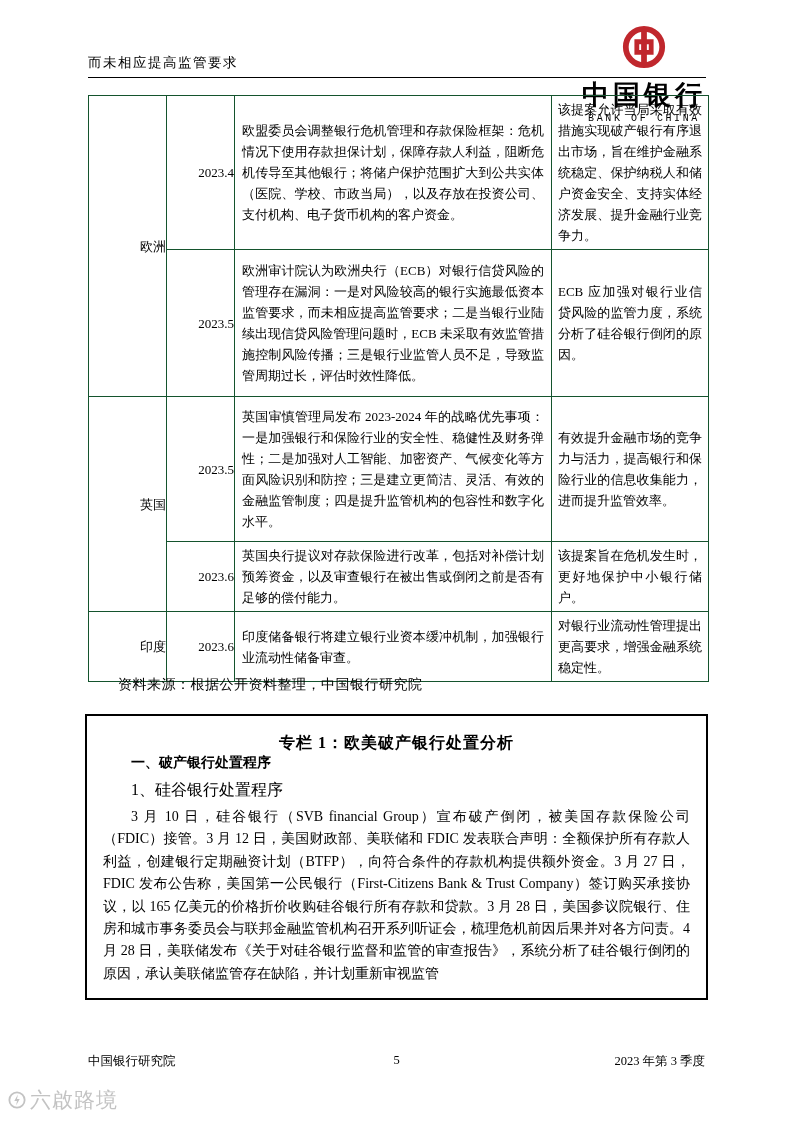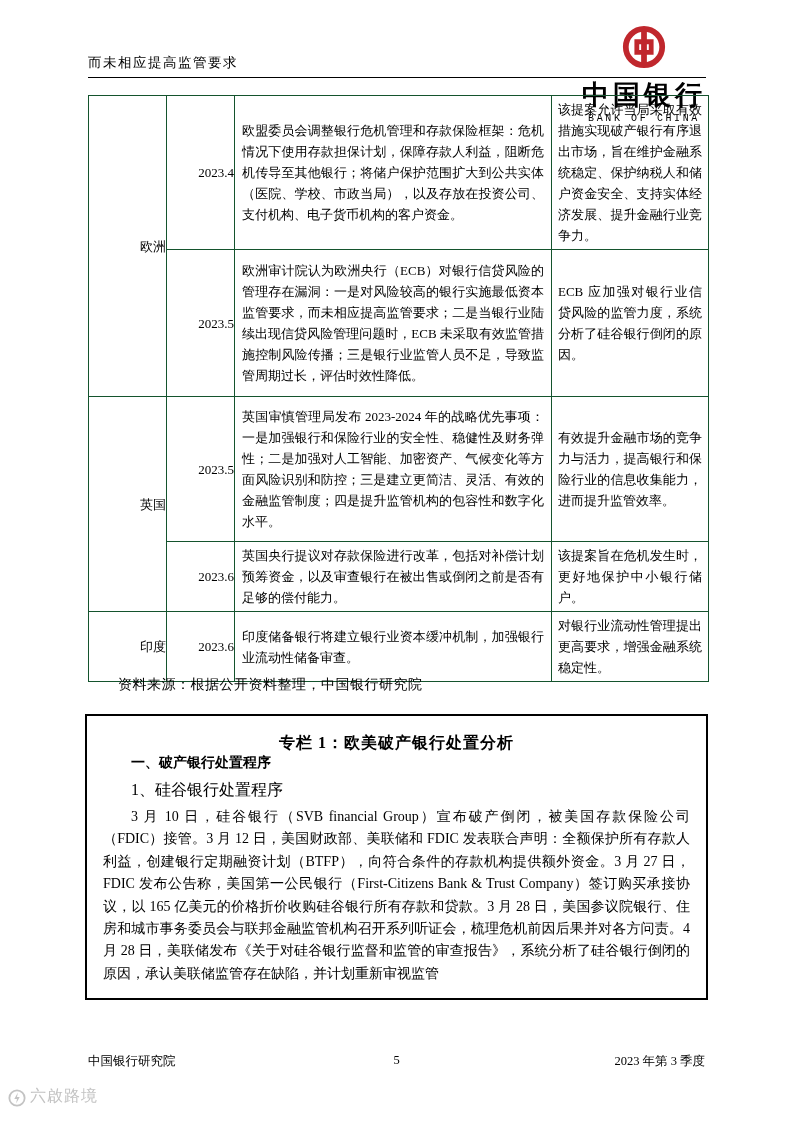--- a/index.html
+++ b/index.html
@@ -80,22 +80,22 @@
   }
 
   
   .footer-left{ position:absolute; left:88px; top:1053px; font-size:12.5px; }
   .footer-page{ position:absolute; left:0; right:0; top:1053px; text-align:center; font-size:12.5px; }
   .footer-right{ position:absolute; right:88px; top:1053px; font-size:12.5px; }
 
   
   .watermark{
     position:absolute; left:8px; top:1086px;
-    display:flex; align-items:flex-end; gap:4px;
-    color:#c3c3c3; font-size:16px; letter-spacing:1px;
+    display:flex; align-items:center; gap:4px;
+    color:#c3c3c3; font-size:21px; letter-spacing:1px;
     font-family:"Liberation Sans","DejaVu Sans",sans-serif;
   }
   .watermark svg{ display:block; }
 </style>
 </head>
 <body>
 
 <div class="page">
 
   <div class="report-title">而未相应提高监管要求</div>

